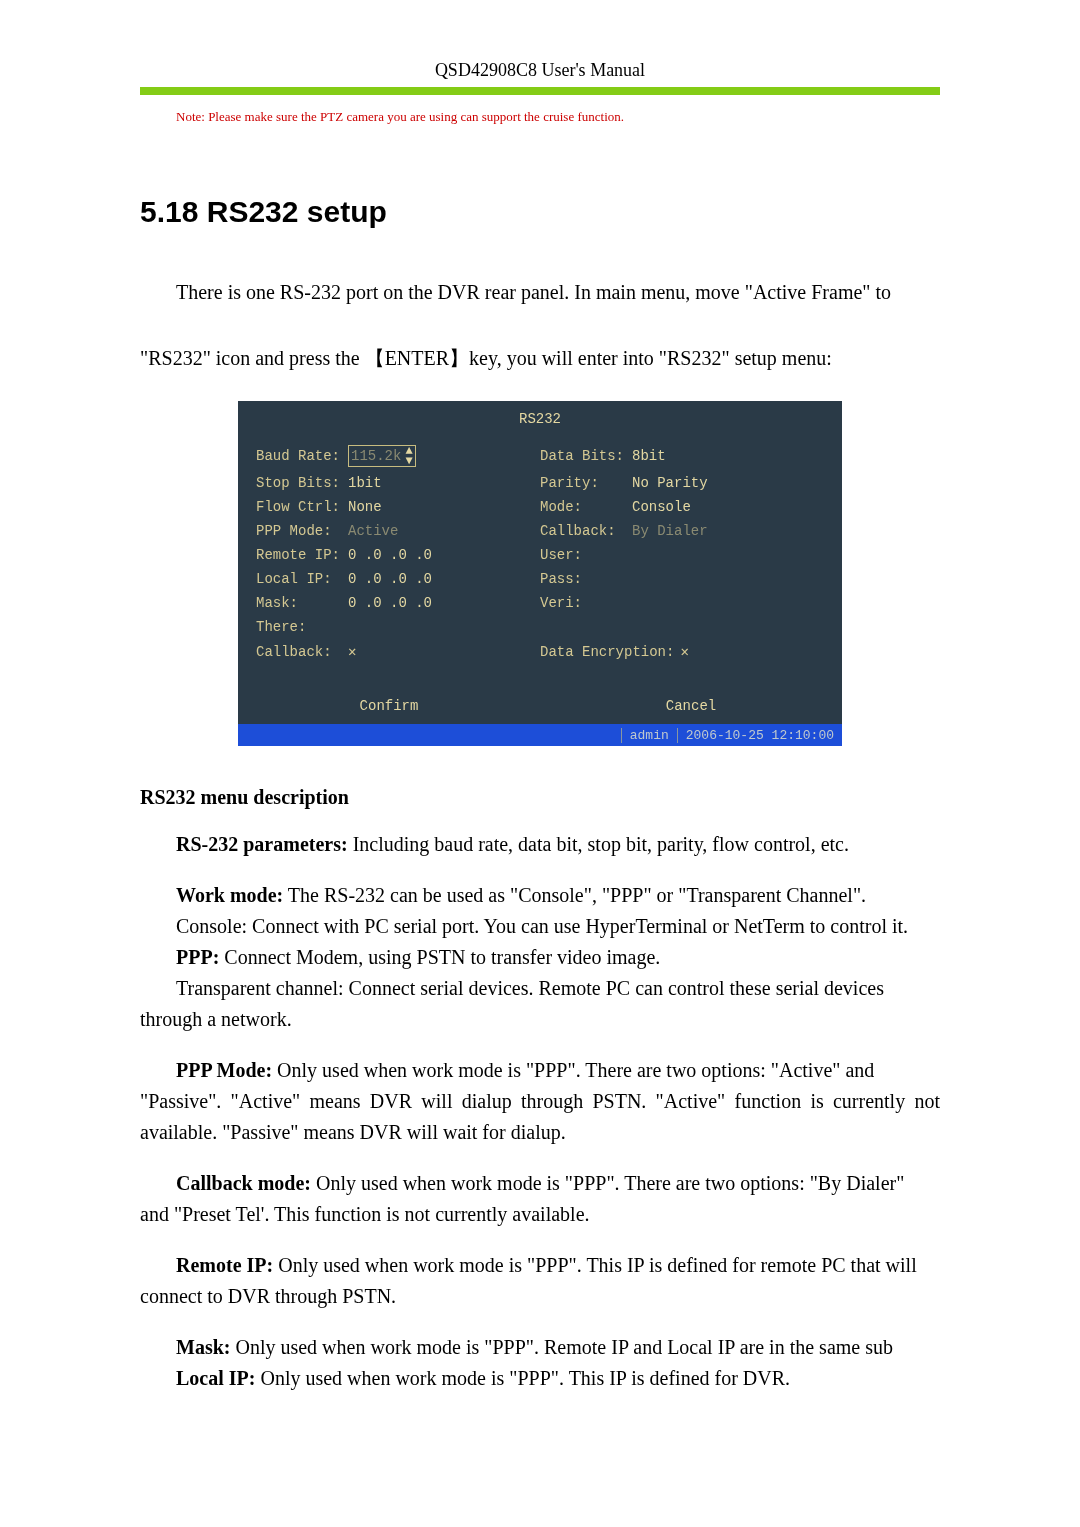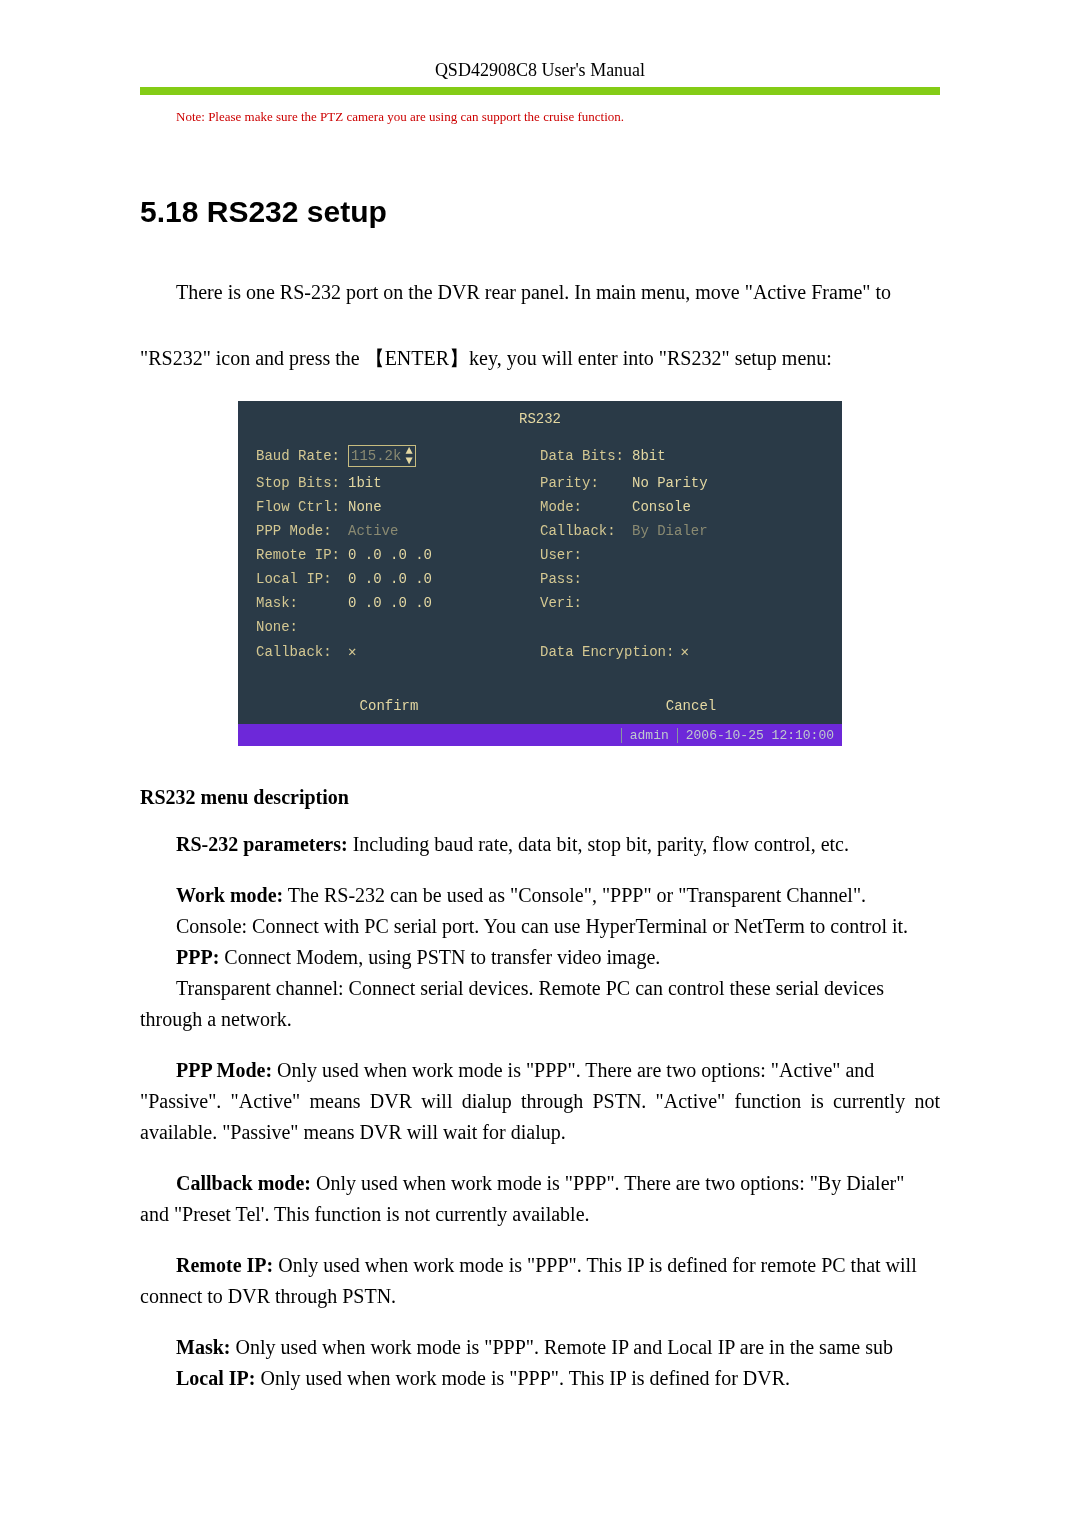--- a/index.html
+++ b/index.html
@@ -104,21 +104,21 @@
     margin-top: 8px;
   }
   .dvr .btn {
     flex: 1;
     text-align: center;
     padding: 10px 0;
     color: #e4d8a2;
   }
   .dvr .statusbar {
     display: flex;
-    background: #6d28d9;
+    background: #1d4ed8;
     color: #bfc8ce;
     font-size: 13px;
     height: 22px;
     align-items: center;
   }
   .dvr .statusbar .sb-left { flex: 1; }
   .dvr .statusbar .sb-user {
     border-left: 1px solid #8896a0;
     border-right: 1px solid #8896a0;
     padding: 0 8px;
@@ -243,21 +243,21 @@
           <span class="ip-oct">0  .0  .0  .0</span>
         </div>
         <div class="cell">
           <span class="lab">Veri:</span>
           <span class="val"></span>
         </div>
       </div>
 
       <div class="row">
         <div class="cell">
-          <span class="lab">None:</span>
+          <span class="lab">There:</span>
           <span class="val"></span>
         </div>
         <div class="cell"></div>
       </div>
 
       <div class="row">
         <div class="cell">
           <span class="lab">Callback:</span>
           <span class="xmark">✕</span>
         </div>

